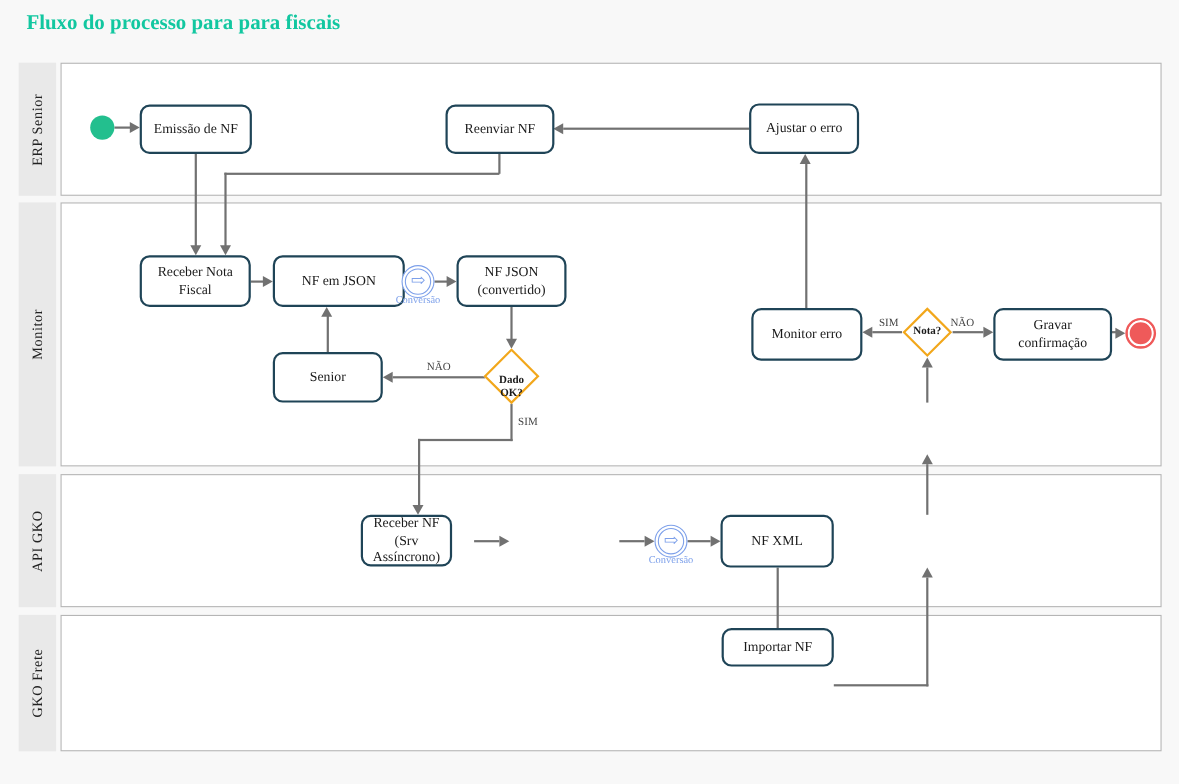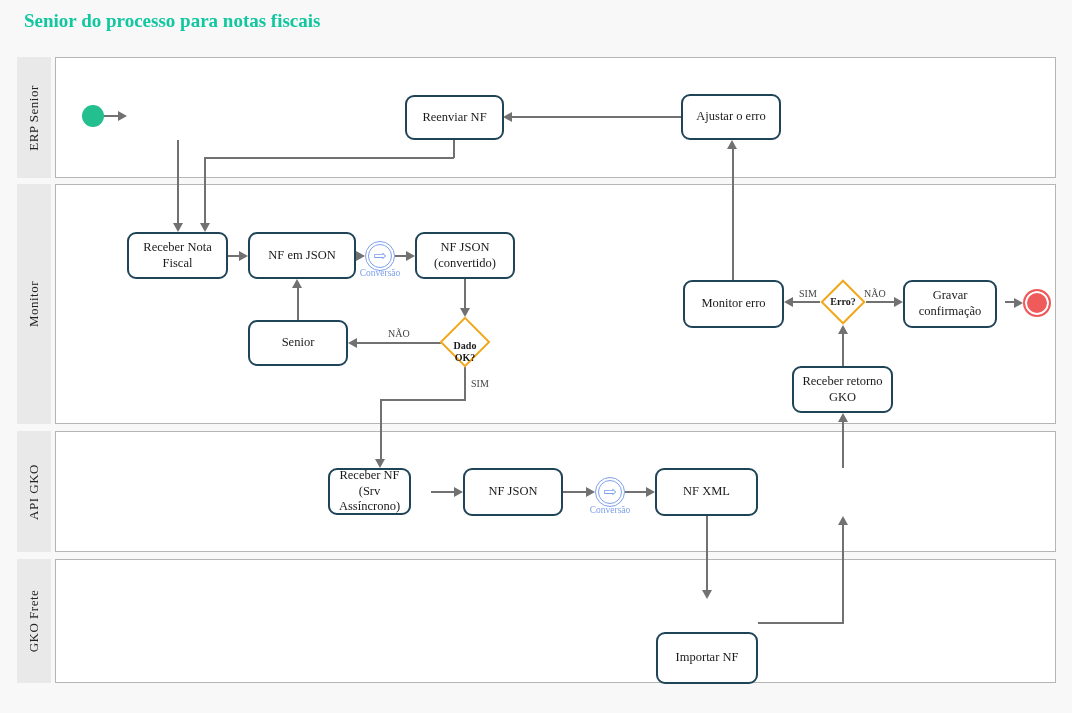--- a/index.html
+++ b/index.html
@@ -80,21 +80,21 @@
   .ah-r { border-top:5px solid transparent; border-bottom:5px solid transparent; border-left:9px solid var(--connector); }
   .ah-l { border-top:5px solid transparent; border-bottom:5px solid transparent; border-right:9px solid var(--connector); }
   .ah-d { border-left:5px solid transparent; border-right:5px solid transparent; border-top:9px solid var(--connector); }
   .ah-u { border-left:5px solid transparent; border-right:5px solid transparent; border-bottom:9px solid var(--connector); }
 </style>
 </head>
 <body>
 
 <div id="canvas">
 
-  <div class="title">Senior do processo para notas fiscais</div>
+  <div class="title">Fluxo do processo para para fiscais</div>
 
   <div class="lane-strip" style="top:57px;height:121px">
       <span>ERP Senior</span>
     </div>
   <div class="lane-body" style="top:57px;height:121px"></div>
   <div class="lane-strip" style="top:184px;height:240px">
       <span>Monitor</span>
     </div>
   <div class="lane-body" style="top:184px;height:240px"></div>
   <div class="lane-strip" style="top:431px;height:121px">
@@ -102,67 +102,64 @@
     </div>
   <div class="lane-body" style="top:431px;height:121px"></div>
   <div class="lane-strip" style="top:559px;height:124px">
       <span>GKO Frete</span>
     </div>
   <div class="lane-body" style="top:559px;height:124px"></div>
 
   <div class="start-event" style="left:82px;top:105px"></div>
   <div class="end-event" style="left:1023px;top:289px"></div>
 
+  <div class="node" style="left:127px;top:95px;width:102px;height:45px">
+      <span>Emissão de NF</span>
+    </div>
   <div class="node" style="left:681px;top:94px;width:100px;height:46px">
       <span>Ajustar o erro</span>
     </div>
   <div class="node" style="left:405px;top:95px;width:99px;height:45px">
       <span>Reenviar NF</span>
     </div>
 
   <div class="node" style="left:127px;top:232px;width:101px;height:47px">
       <span>Receber Nota Fiscal</span>
     </div>
-  <div class="node" style="left:248px;top:232px;width:108px;height:47px">
+  <div class="node" style="left:248px;top:232px;width:120px;height:47px">
       <span>NF em JSON</span>
     </div>
   <div class="node" style="left:415px;top:232px;width:100px;height:47px">
       <span>NF JSON (convertido)</span>
     </div>
   <div class="node" style="left:248px;top:320px;width:100px;height:46px">
       <span>Senior</span>
     </div>
   <div class="node" style="left:683px;top:280px;width:101px;height:48px">
       <span>Monitor erro</span>
     </div>
-  <div class="node" style="left:903px;top:280px;width:94px;height:48px">
+  <div class="node" style="left:903px;top:280px;width:108px;height:48px">
       <span>Gravar confirmação</span>
-    </div>
-  <div class="node" style="left:792px;top:366px;width:101px;height:47px">
-      <span>Receber retorno GKO</span>
     </div>
 
   <div class="node" style="left:328px;top:468px;width:83px;height:47px">
       <span>Receber NF (Srv Assíncrono)</span>
     </div>
-  <div class="node" style="left:463px;top:468px;width:100px;height:48px">
-      <span>NF JSON</span>
-    </div>
   <div class="node" style="left:655px;top:468px;width:103px;height:48px">
       <span>NF XML</span>
     </div>
 
-  <div class="node" style="left:656px;top:632px;width:102px;height:52px">
+  <div class="node" style="left:656px;top:571px;width:102px;height:35px">
       <span>Importar NF</span>
     </div>
 
   <div class="gateway" style="left:447px;top:324px;width:36px;height:36px"></div>
   <div class="gateway-label" style="left:443px;top:340px;width:44px">Dado OK?</div>
   <div class="gateway" style="left:827px;top:286px;width:32px;height:32px"></div>
-  <div class="gateway-label" style="left:821px;top:296px;width:44px">Erro?</div>
+  <div class="gateway-label" style="left:821px;top:296px;width:44px">Nota?</div>
 
   <div class="conv" style="left:365px;top:241px">
       <span>⇨</span>
     </div>
   <div class="conv-label" style="left:350px;top:268px">Conversão</div>
   <div class="conv" style="left:595px;top:477px">
       <span>⇨</span>
     </div>
   <div class="conv-label" style="left:580px;top:505px">Conversão</div>
 

